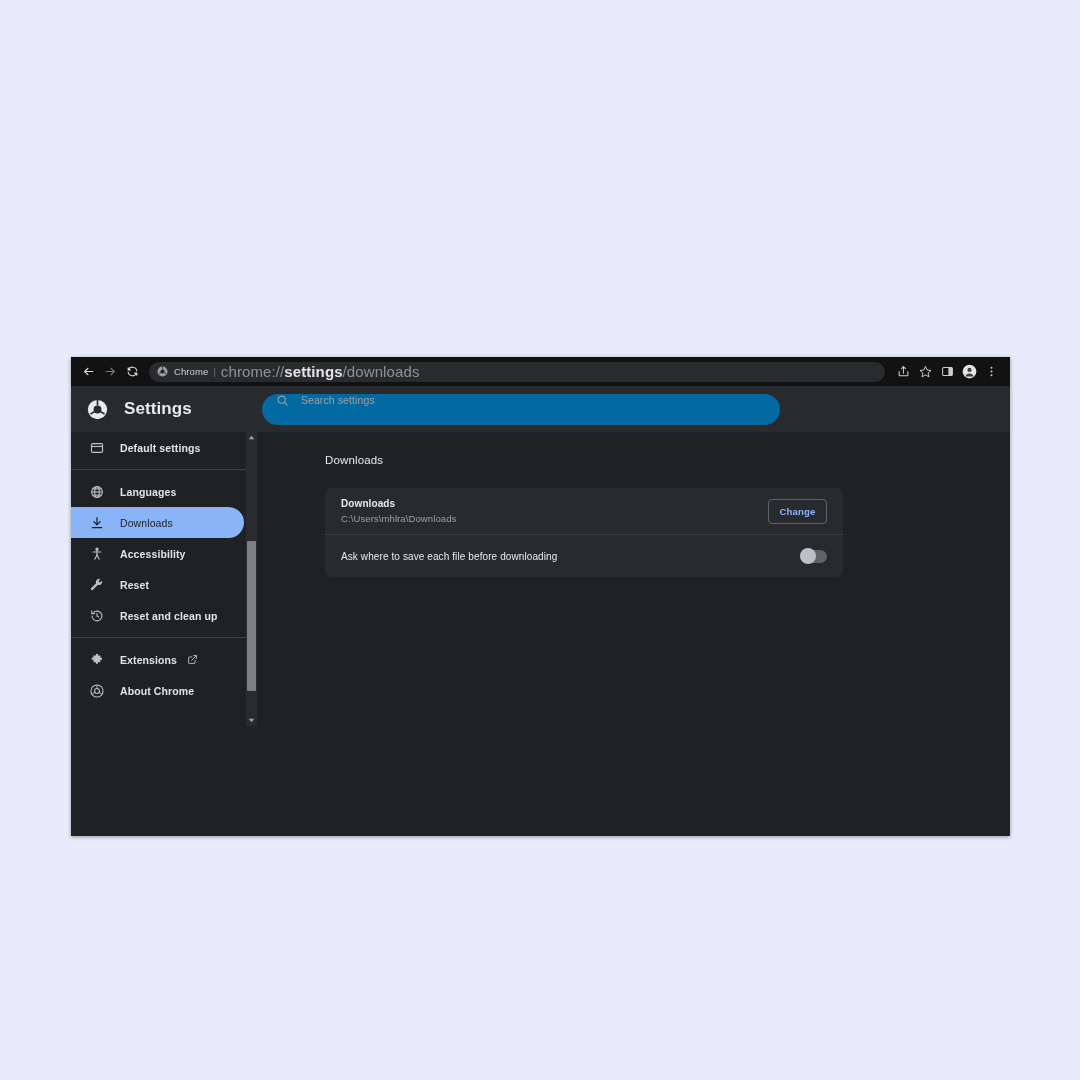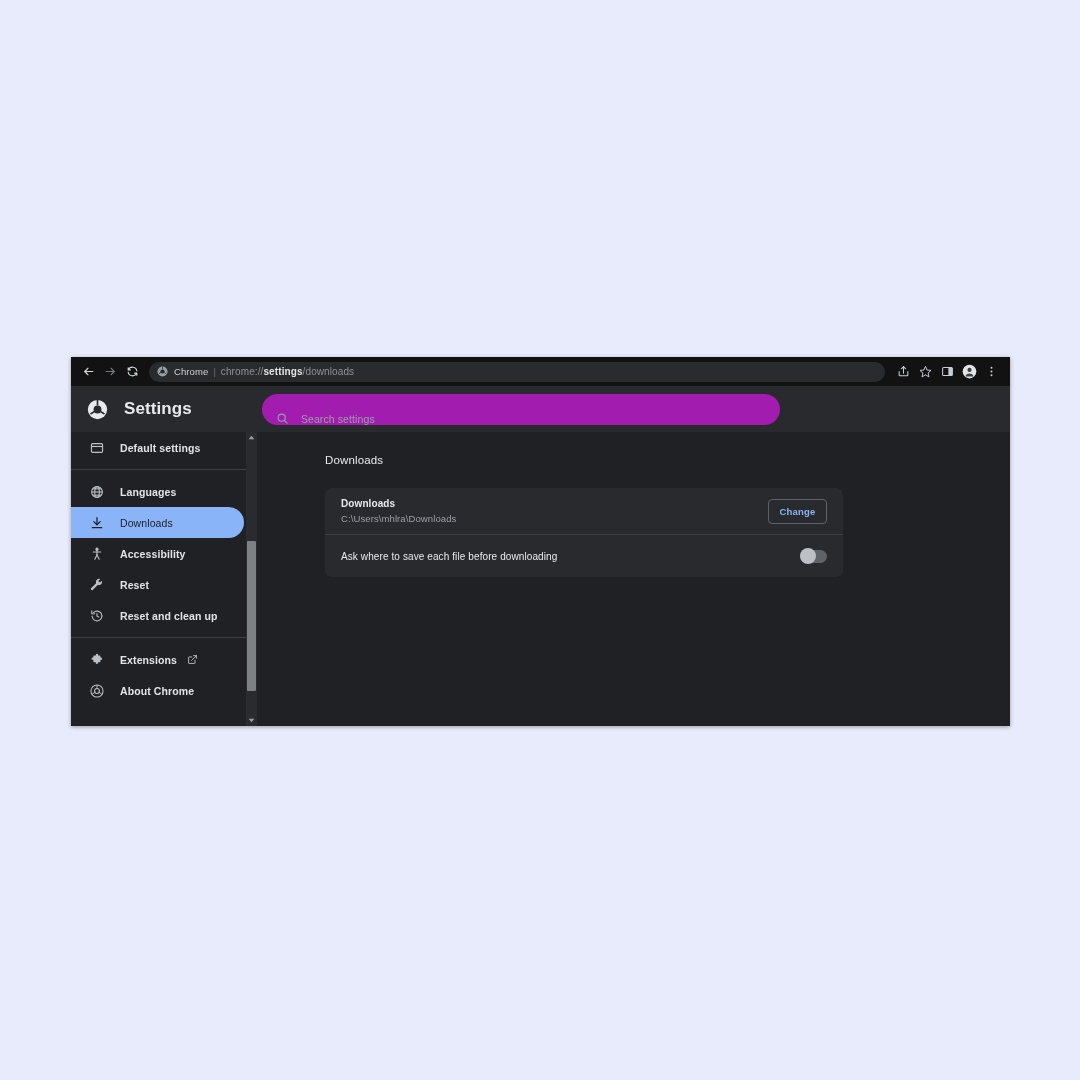--- a/index.html
+++ b/index.html
@@ -15,21 +15,21 @@
     font-family: "Liberation Sans", sans-serif;
     position: relative;
   }
 
   
   #browser-window {
     position: absolute;
     left: 71px;
     top: 357px;
     width: 939px;
-    height: 369px;
+    height: 479px;
     background: #202124;
     overflow: hidden;
     box-shadow: 0 1px 4px rgba(0,0,0,.35);
   }
 
   
   #chrome-toolbar {
     height: 29px;
     background: #121212;
     display: flex;
@@ -62,21 +62,21 @@
     color: #cfd1d4;
     white-space: nowrap;
     letter-spacing: .1px;
   }
   #omnibox-sep {
     color: #6a6d71;
     font-size: 9.5px;
     margin: 0 5px;
   }
   #omnibox-url {
-    font-size: 10px;
+    font-size: 15px;
     color: #8f9296;
     white-space: nowrap;
     letter-spacing: .1px;
   }
   #omnibox-url b { color: #e3e4e6; font-weight: 700; }
 
   #toolbar-actions {
     display: flex;
     align-items: center;
     gap: 1px;
@@ -100,24 +100,24 @@
     font-size: 17px;
     font-weight: 700;
     color: #e8eaed;
     margin-left: 16px;
     letter-spacing: .1px;
   }
   #search-settings-box {
     margin-left: 70px;
     width: 518px;
     height: 31px;
-    background: #a21caf;
+    background: #0369a1;
     border-radius: 16px;
     display: flex;
-    align-items: flex-end;
+    align-items: flex-start;
     padding: 0 14px;
   }
   #search-icon { flex: 0 0 auto; display: flex; margin-right: 12px; }
   #search-input {
     flex: 1 1 auto;
     background: transparent;
     border: none;
     outline: none;
     color: #c4c7ca;
     font-size: 10.5px;

